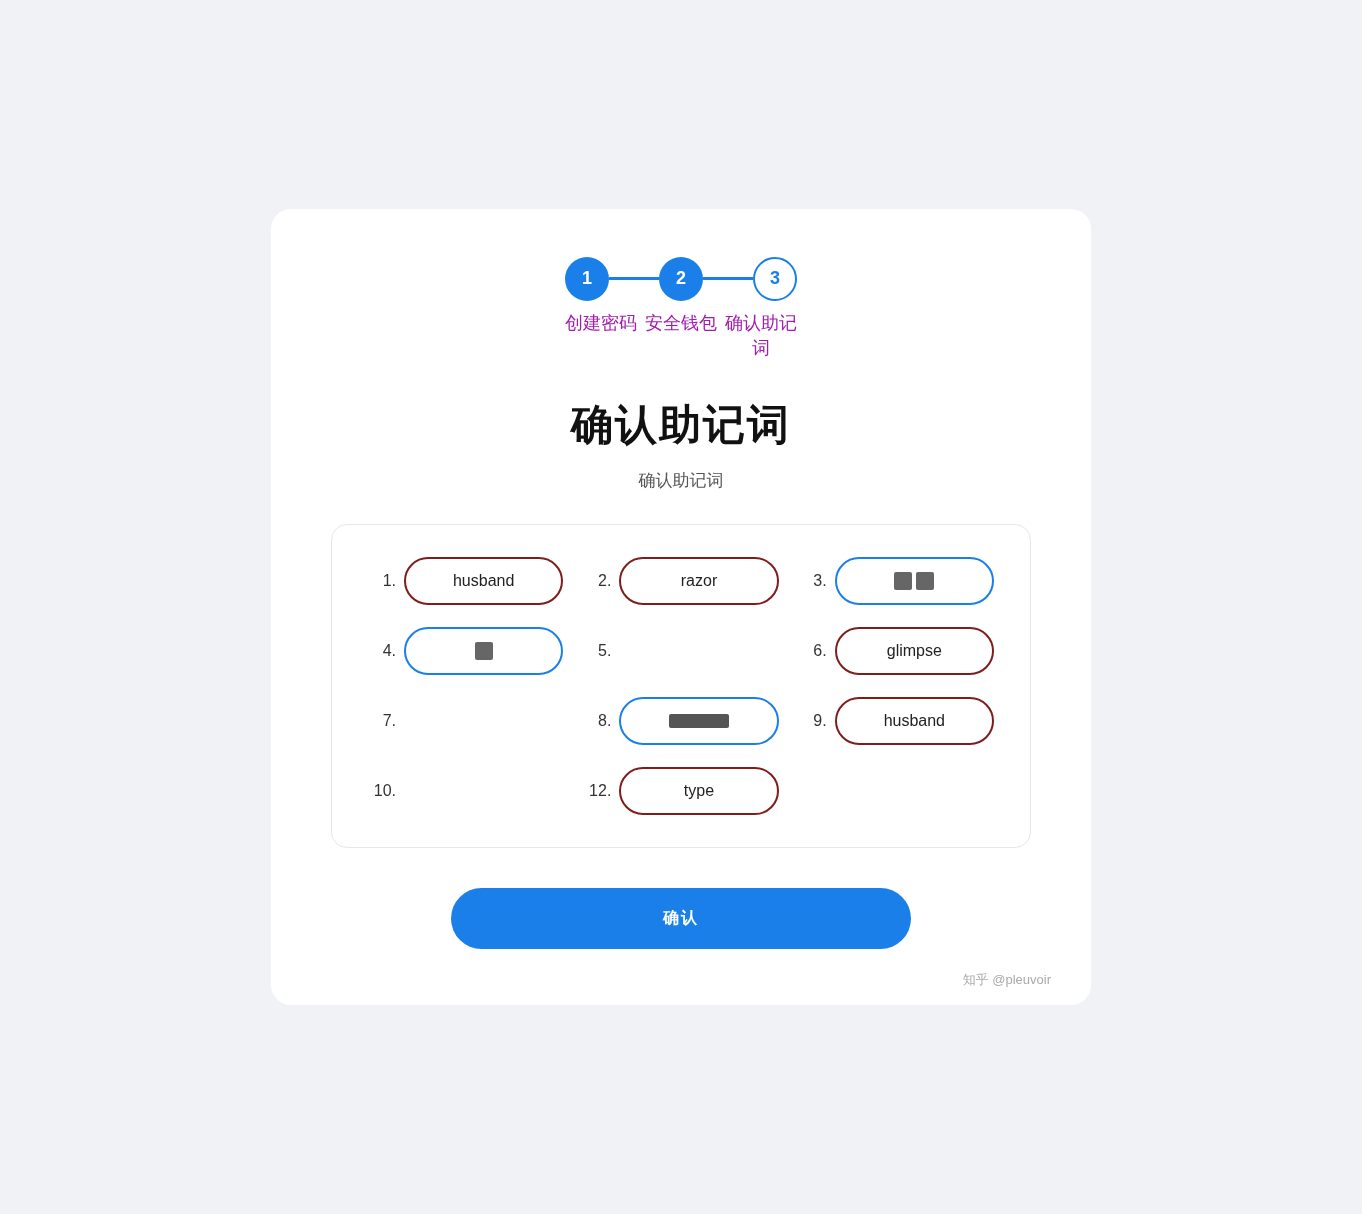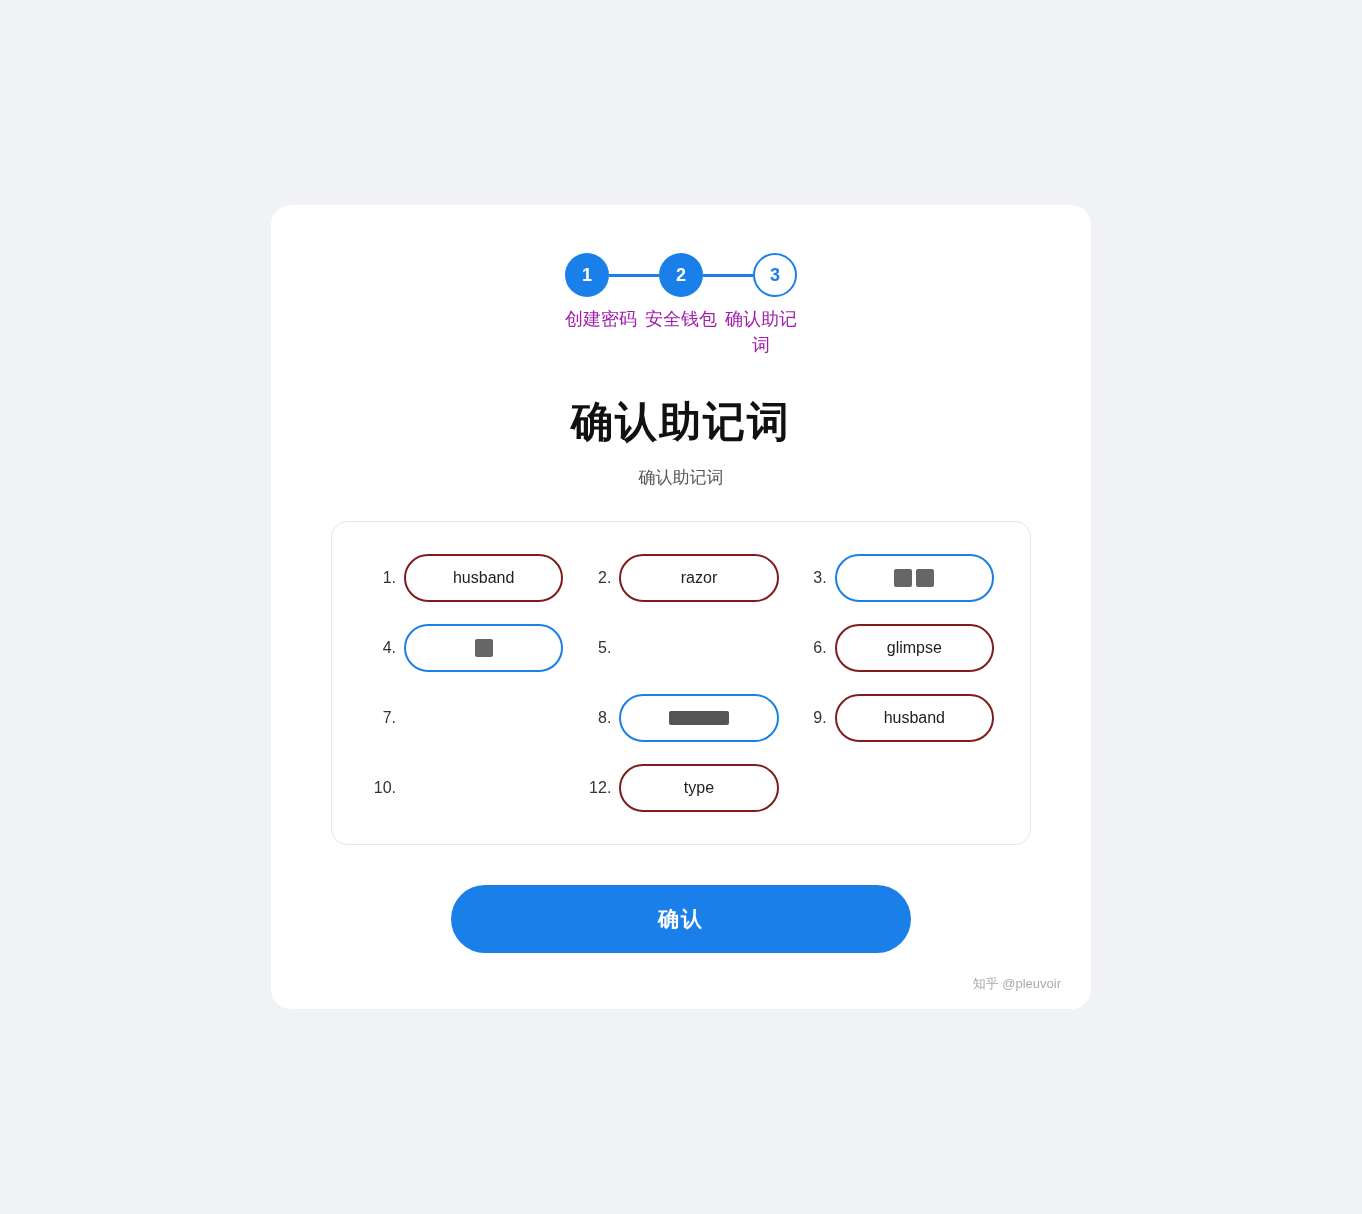--- a/index.html
+++ b/index.html
@@ -171,30 +171,30 @@
     .confirm-btn {
       display: block;
       width: 100%;
       max-width: 460px;
       margin: 0 auto;
       background: #1a7fe8;
       color: #fff;
       border: none;
       border-radius: 50px;
       padding: 20px;
-      font-size: 21px;
+      font-size: 16px;
       font-weight: 600;
       cursor: pointer;
       letter-spacing: 2px;
     }
 
     .watermark {
       position: absolute;
       bottom: 16px;
-      right: 30px;
+      right: 40px;
       font-size: 13px;
       color: #aaa;
     }
   </style>
 </head>
 <body>
 
 <div class="card">
 
   <div class="steps">

